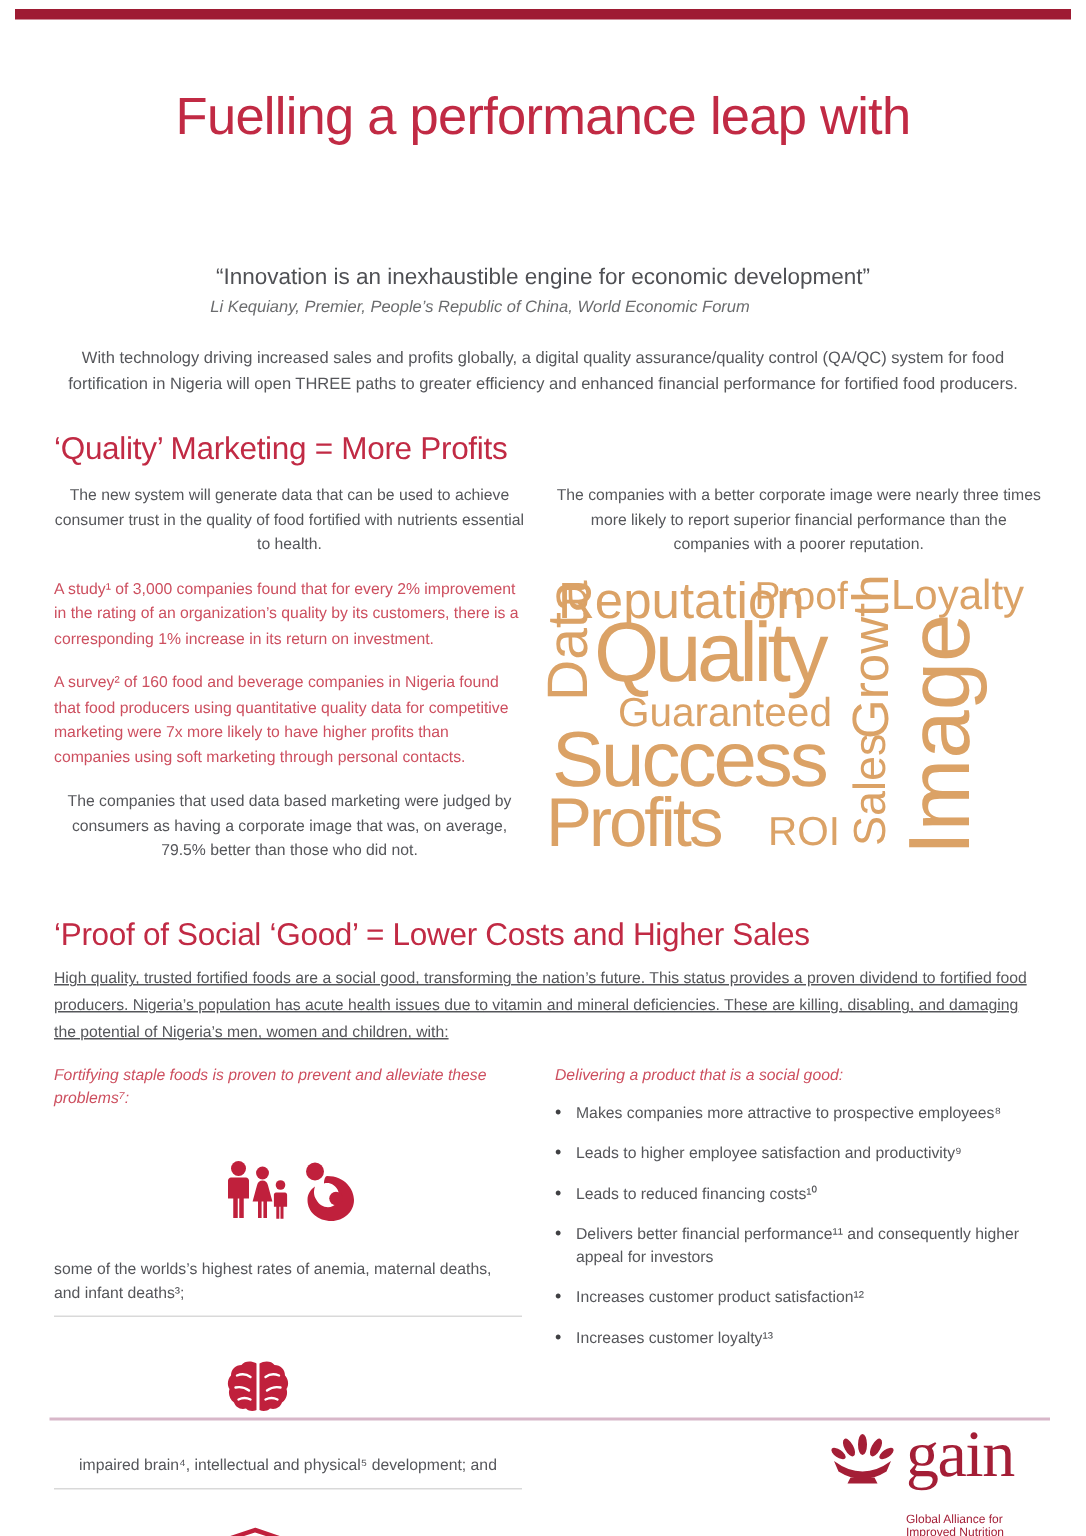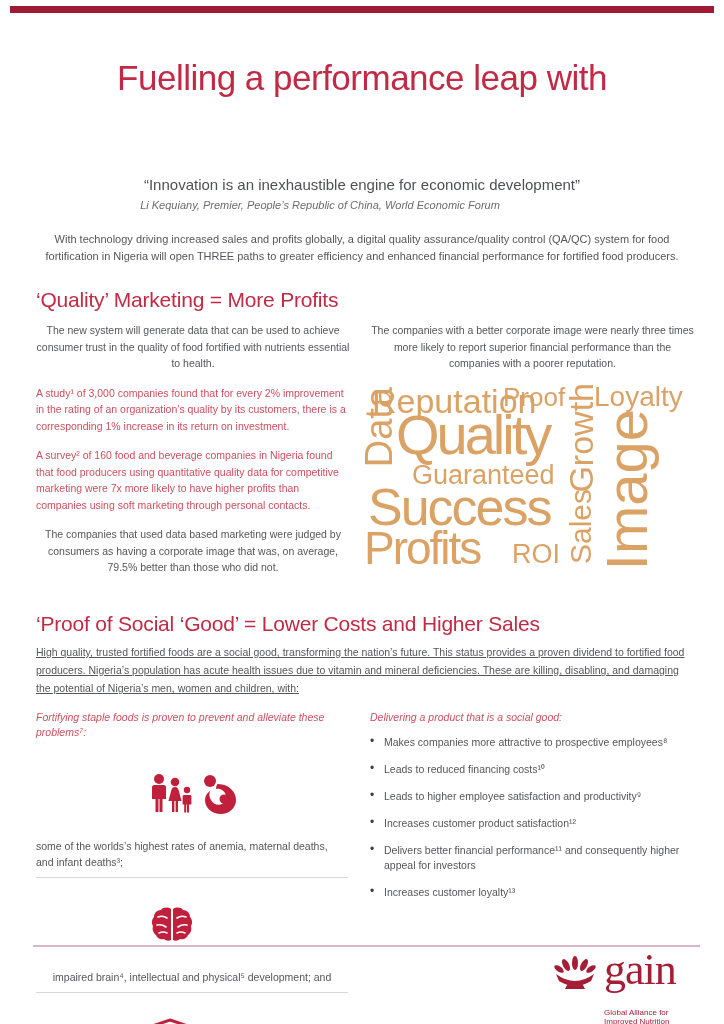--- a/index.html
+++ b/index.html
@@ -156,24 +156,24 @@
         </span>
       </div>
       <div class="icon-text">compromised immunity⁶.</div>
     </div>
   </div>
 
   <div class="lower-right">
     <p class="lead-italic">Delivering a product that is a social good:</p>
     <ul class="bullets">
       <li>Makes companies more attractive to prospective employees⁸</li>
+      <li>Leads to higher employee satisfaction and productivity⁹</li>
       <li>Leads to reduced financing costs¹⁰</li>
-      <li>Leads to higher employee satisfaction and productivity⁹</li>
+      <li>Delivers better financial performance¹¹ and consequently higher appeal for investors</li>
       <li>Increases customer product satisfaction¹²</li>
-      <li>Delivers better financial performance¹¹ and consequently higher appeal for investors</li>
       <li>Increases customer loyalty¹³</li>
     </ul>
   </div>
 
   <div class="bottom-rule"></div>
 
   <div class="logo">
     <span>
       <svg width="46" height="44" viewBox="0 0 46 44">
         <g fill="#a41e36">

